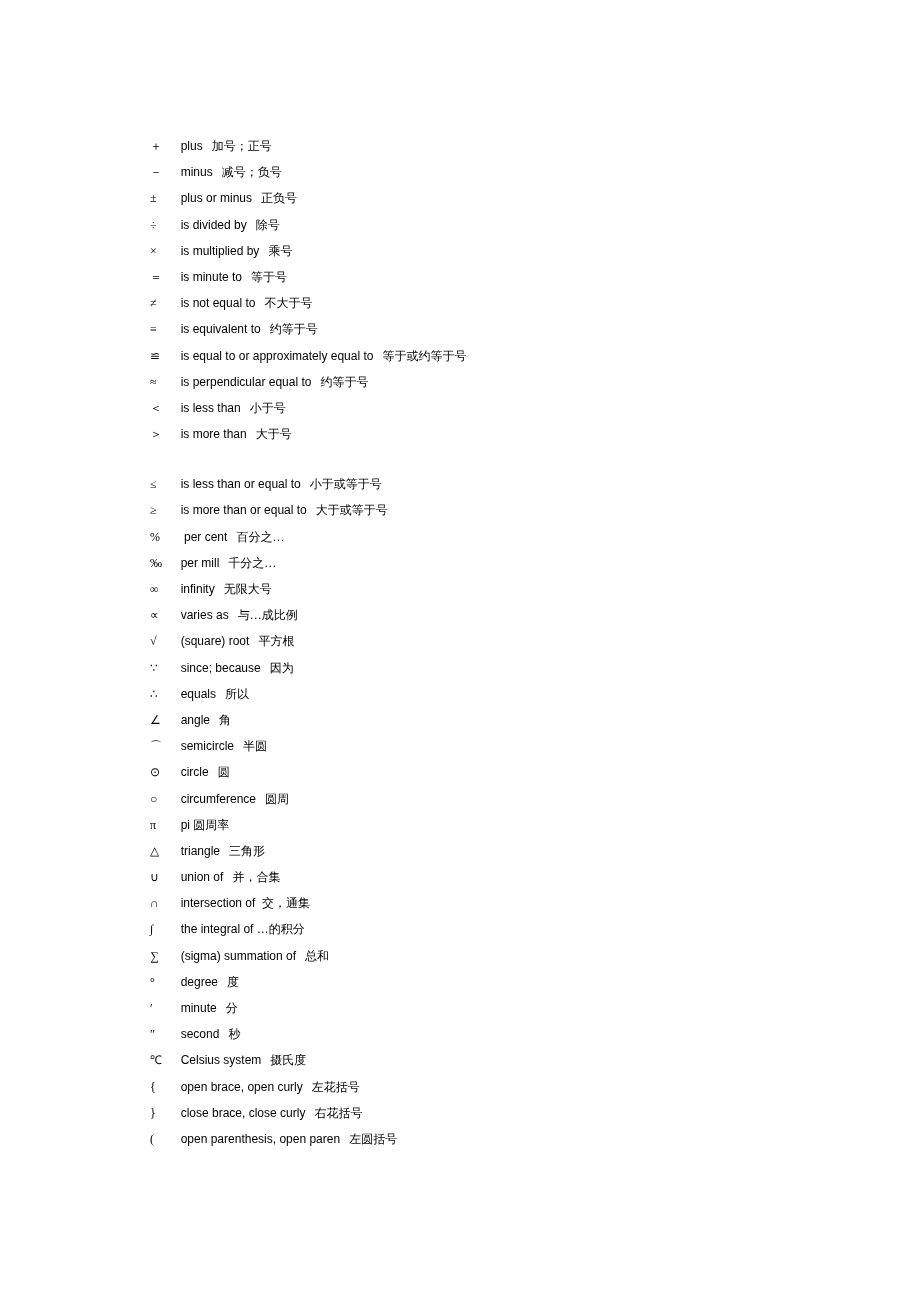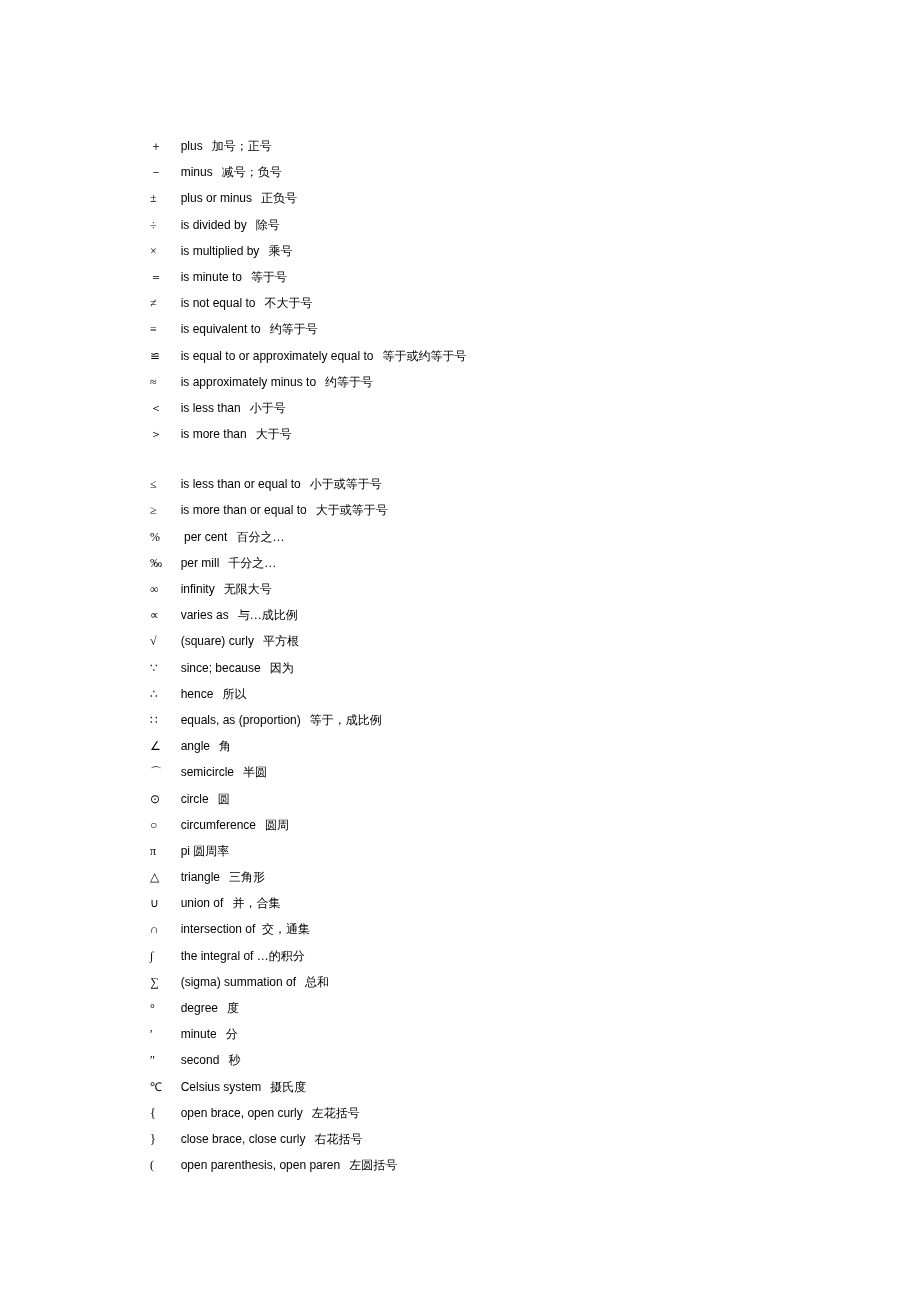--- a/index.html
+++ b/index.html
@@ -37,34 +37,33 @@
 <div id="list">
     <div class="entry"><span class="symbol">＋</span><span class="english">  plus</span><span class="chinese">   加号；正号</span></div>
     <div class="entry"><span class="symbol">－</span><span class="english">  minus</span><span class="chinese">   减号；负号</span></div>
     <div class="entry"><span class="symbol">±</span><span class="english">  plus or minus</span><span class="chinese">   正负号</span></div>
     <div class="entry"><span class="symbol">÷</span><span class="english">  is divided by</span><span class="chinese">   除号</span></div>
     <div class="entry"><span class="symbol">×</span><span class="english">  is multiplied by</span><span class="chinese">   乘号</span></div>
     <div class="entry"><span class="symbol">＝</span><span class="english">  is minute to</span><span class="chinese">   等于号</span></div>
     <div class="entry"><span class="symbol">≠</span><span class="english">  is not equal to</span><span class="chinese">   不大于号</span></div>
     <div class="entry"><span class="symbol">≡</span><span class="english">  is equivalent to</span><span class="chinese">   约等于号</span></div>
     <div class="entry"><span class="symbol">≌</span><span class="english">  is equal to or approximately equal to</span><span class="chinese">   等于或约等于号</span></div>
-    <div class="entry"><span class="symbol">≈</span><span class="english">  is approximately minus to</span><span class="chinese">   约等于号</span></div>
+    <div class="entry"><span class="symbol">≈</span><span class="english">  is perpendicular equal to</span><span class="chinese">   约等于号</span></div>
     <div class="entry"><span class="symbol">＜</span><span class="english">  is less than</span><span class="chinese">   小于号</span></div>
     <div class="entry"><span class="symbol">＞</span><span class="english">  is more than</span><span class="chinese">   大于号</span></div>
     <div class="gap"></div>
     <div class="entry"><span class="symbol">≤</span><span class="english">  is less than or equal to</span><span class="chinese">   小于或等于号</span></div>
     <div class="entry"><span class="symbol">≥</span><span class="english">  is more than or equal to</span><span class="chinese">   大于或等于号</span></div>
     <div class="entry"><span class="symbol">%</span><span class="english">   per cent</span><span class="chinese">   百分之…</span></div>
     <div class="entry"><span class="symbol">‰</span><span class="english">  per mill</span><span class="chinese">   千分之…</span></div>
     <div class="entry"><span class="symbol">∞</span><span class="english">  infinity</span><span class="chinese">   无限大号</span></div>
     <div class="entry"><span class="symbol">∝</span><span class="english">  varies as</span><span class="chinese">   与…成比例</span></div>
-    <div class="entry"><span class="symbol">√</span><span class="english">  (square) curly</span><span class="chinese">   平方根</span></div>
+    <div class="entry"><span class="symbol">√</span><span class="english">  (square) root</span><span class="chinese">   平方根</span></div>
     <div class="entry"><span class="symbol">∵</span><span class="english">  since; because</span><span class="chinese">   因为</span></div>
-    <div class="entry"><span class="symbol">∴</span><span class="english">  hence</span><span class="chinese">   所以</span></div>
-    <div class="entry"><span class="symbol">∷</span><span class="english">  equals, as (proportion)</span><span class="chinese">   等于，成比例</span></div>
+    <div class="entry"><span class="symbol">∴</span><span class="english">  equals</span><span class="chinese">   所以</span></div>
     <div class="entry"><span class="symbol">∠</span><span class="english">  angle</span><span class="chinese">   角</span></div>
     <div class="entry"><span class="symbol">⌒</span><span class="english">  semicircle</span><span class="chinese">   半圆</span></div>
     <div class="entry"><span class="symbol">⊙</span><span class="english">  circle</span><span class="chinese">   圆</span></div>
     <div class="entry"><span class="symbol">○</span><span class="english">  circumference</span><span class="chinese">   圆周</span></div>
     <div class="entry"><span class="symbol">π</span><span class="english">  pi 圆周率</span><span class="chinese"></span></div>
     <div class="entry"><span class="symbol">△</span><span class="english">  triangle</span><span class="chinese">   三角形</span></div>
     <div class="entry"><span class="symbol">∪</span><span class="english">  union of</span><span class="chinese">   并，合集</span></div>
     <div class="entry"><span class="symbol">∩</span><span class="english">  intersection of  交，通集</span><span class="chinese"></span></div>
     <div class="entry"><span class="symbol">∫</span><span class="english">  the integral of …的积分</span><span class="chinese"></span></div>
     <div class="entry"><span class="symbol">∑</span><span class="english">  (sigma) summation of</span><span class="chinese">   总和</span></div>

